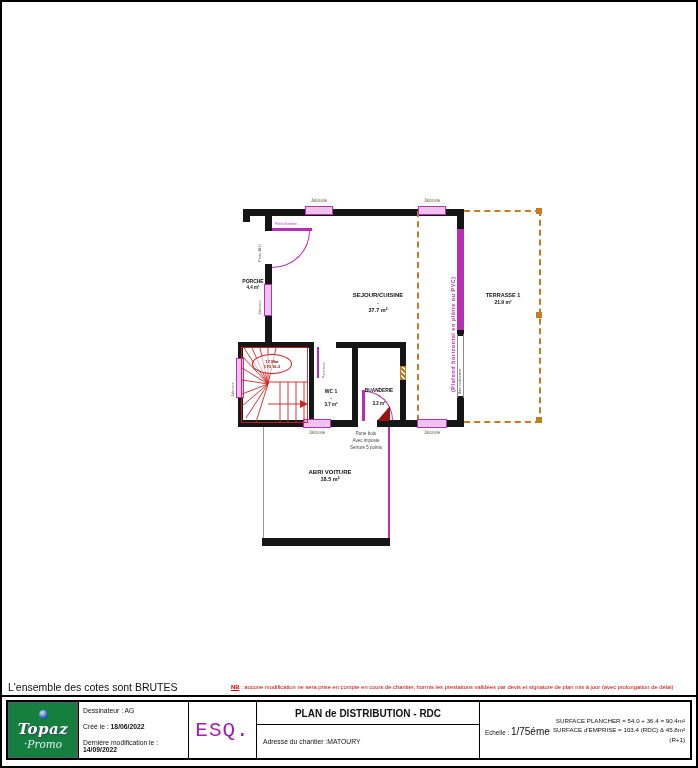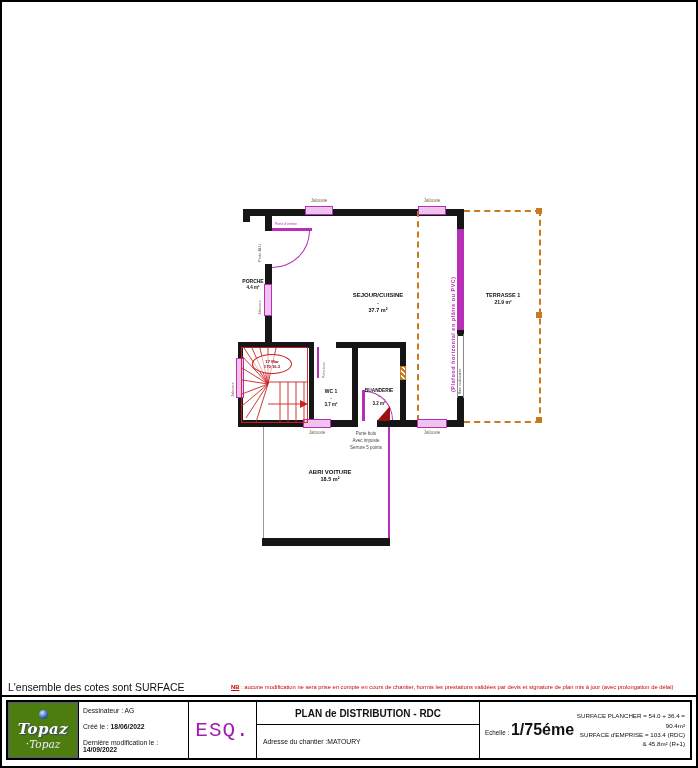--- a/index.html
+++ b/index.html
@@ -26,39 +26,39 @@
   .tri{position:absolute;width:0;height:0;border-bottom:15px solid #991111;border-left:13px solid transparent;}
   
   .cotes{position:absolute;left:8px;top:681px;font-size:10.5px;color:#111;}
   .nb{position:absolute;left:231px;top:684px;width:462px;font-size:5.8px;color:#cc0000;white-space:nowrap;}
   .nb b{text-decoration:underline;}
   
   .ttable{position:absolute;left:6px;top:700px;width:686px;height:60px;border:2px solid #000;
           display:flex;box-sizing:border-box;background:#fff;}
   .tcell{box-sizing:border-box;border-left:1.5px solid #000;position:relative;}
   .tcell:first-child{border-left:none;}
-  .logo{width:70px;background:#4d7c0f;display:flex;flex-direction:column;align-items:center;justify-content:center;
+  .logo{width:70px;background:#15803d;display:flex;flex-direction:column;align-items:center;justify-content:center;
         box-shadow:inset 0 0 0 1px #565a78;}
   .logo .gem{width:9px;height:9px;border-radius:50%;margin-bottom:1px;
         background:radial-gradient(circle at 35% 30%,#d5e4ff,#3a6cc8 55%,#141f45);}
   .logo .l1{font-family:"DejaVu Serif",serif;font-style:italic;font-weight:bold;font-size:15px;color:#fff;
         text-shadow:1px 1px 1px #39406b;letter-spacing:.5px;}
   .logo .l2{font-family:"DejaVu Serif",serif;font-style:italic;font-size:10.5px;color:#e9edff;}
   .info{width:110px;font-size:6.8px;padding:5px 4px;display:flex;flex-direction:column;justify-content:space-between;}
   .esq{width:68px;display:flex;align-items:center;justify-content:center;font-size:21px;letter-spacing:1px;color:#a21caf;font-family:Liberation Mono, monospace;}
   .tmid{width:223px;display:flex;flex-direction:column;}
   .tproj{flex:1;display:flex;flex-direction:column;}
   .row1{height:22px;border-bottom:1.2px solid #000;display:flex;align-items:center;justify-content:center;}
   .row2{flex:1;display:flex;align-items:center;}
   .ptitle{font-size:10px;color:#111;font-weight:bold;}
   .addr{font-size:6.8px;padding-left:6px;color:#111;}
   .projname{font-size:12.5px;font-weight:bold;color:#111;}
   .ech{padding-left:5px;white-space:nowrap;}
   .ech .el{font-size:6.3px;}
-  .ech .ev{font-size:16px;font-weight:bold;}
+  .ech .ev{font-size:10px;font-weight:normal;}
   .surf{flex:1;text-align:right;padding-right:5px;font-size:6.2px;line-height:1.5;color:#111;}
   svg{position:absolute;overflow:visible;}
 </style>
 </head>
 <body>
 
 <div class="sheet">
   <div class="pageborder"></div>
 
   <div class="abs" style="left:0;top:0;width:698px;height:698px;">
@@ -182,31 +182,31 @@
     </div>
     <div class="vt" style="left:450px;top:392px;font-size:5.5px;letter-spacing:.5px;color:#b72fb7;">(Plafond horizontal en plâtre ou PVC)</div>
     <div class="vt" style="left:257px;top:262px;font-size:4px;color:#666;font-weight:normal;">Porte ALU</div>
     <div class="vt" style="left:257px;top:315px;font-size:4px;color:#7a6a50;font-weight:normal;">Jalousie</div>
     <div class="vt" style="left:230px;top:397px;font-size:4px;color:#7a6a50;font-weight:normal;">Jalousie</div>
     <div class="vt" style="left:458px;top:394px;font-size:3.5px;color:#444;font-weight:normal;">Baie coulissante</div>
     <div class="vt" style="left:322px;top:378px;font-size:3.5px;color:#666;font-weight:normal;">Porte bois</div>
     <div class="abs" style="left:275px;top:222px;font-size:3.5px;color:#b72fb7;">Porte d'entrée</div>
   </div>
 
-  <div class="cotes">L'ensemble des cotes sont SURFACE</div>
+  <div class="cotes">L'ensemble des cotes sont BRUTES</div>
   <div class="nb">
     <b>NB</b><span> : aucune modification ne sera prise en compte en cours de chantier, hormis les prestations validées par devis et signature de plan mis à jour (avec prolongation de délai)</span>
   </div>
   <div class="frameline"></div>
 
   <div class="ttable">
     <div class="tcell logo">
       <div class="gem"></div>
       <div class="l1">Topaz</div>
-      <div class="l2">·Topaz</div>
+      <div class="l2">·Promo</div>
     </div>
     <div class="tcell info">
       <div><span>Dessinateur : </span><span>AG</span></div>
       <div><span>Créé le : </span><b>18/06/2022</b></div>
       <div><span>Dernière modification le : </span><b>14/09/2022</b></div>
     </div>
     <div class="tcell esq">ESQ.</div>
     <div class="tcell tmid">
       <div class="row1 ptitle">PLAN de DISTRIBUTION - RDC</div>
       <div class="row2 addr">

